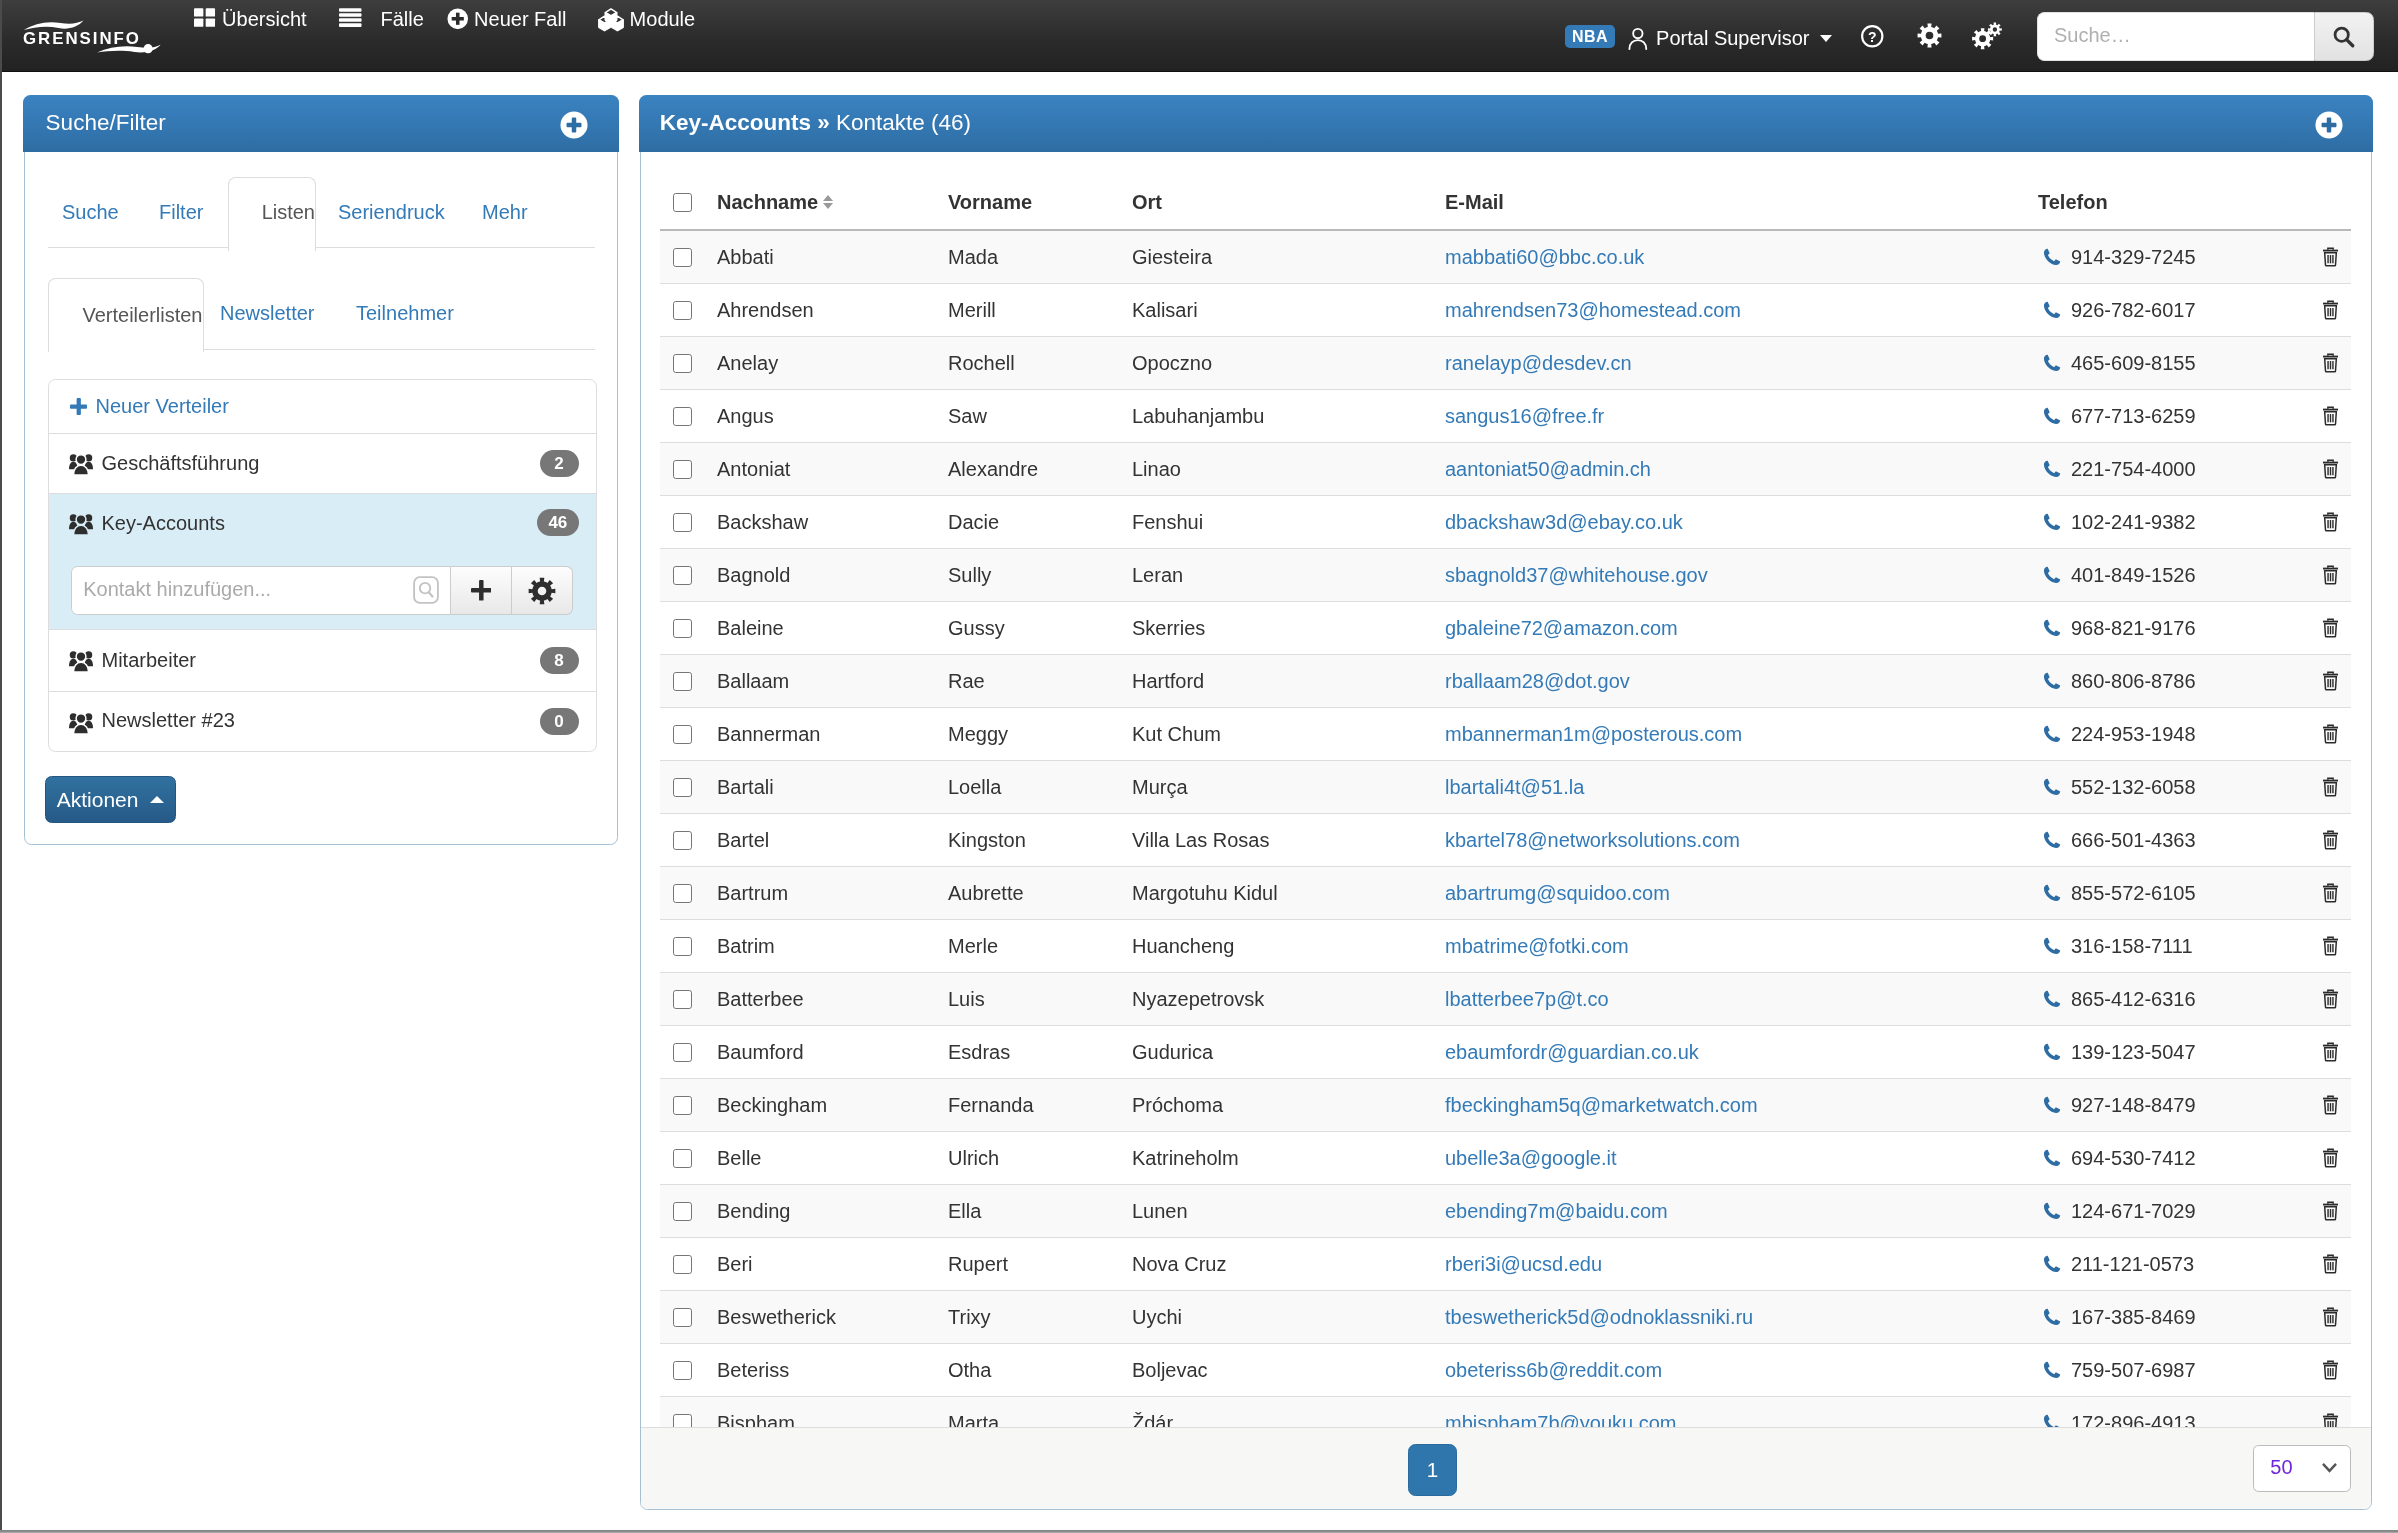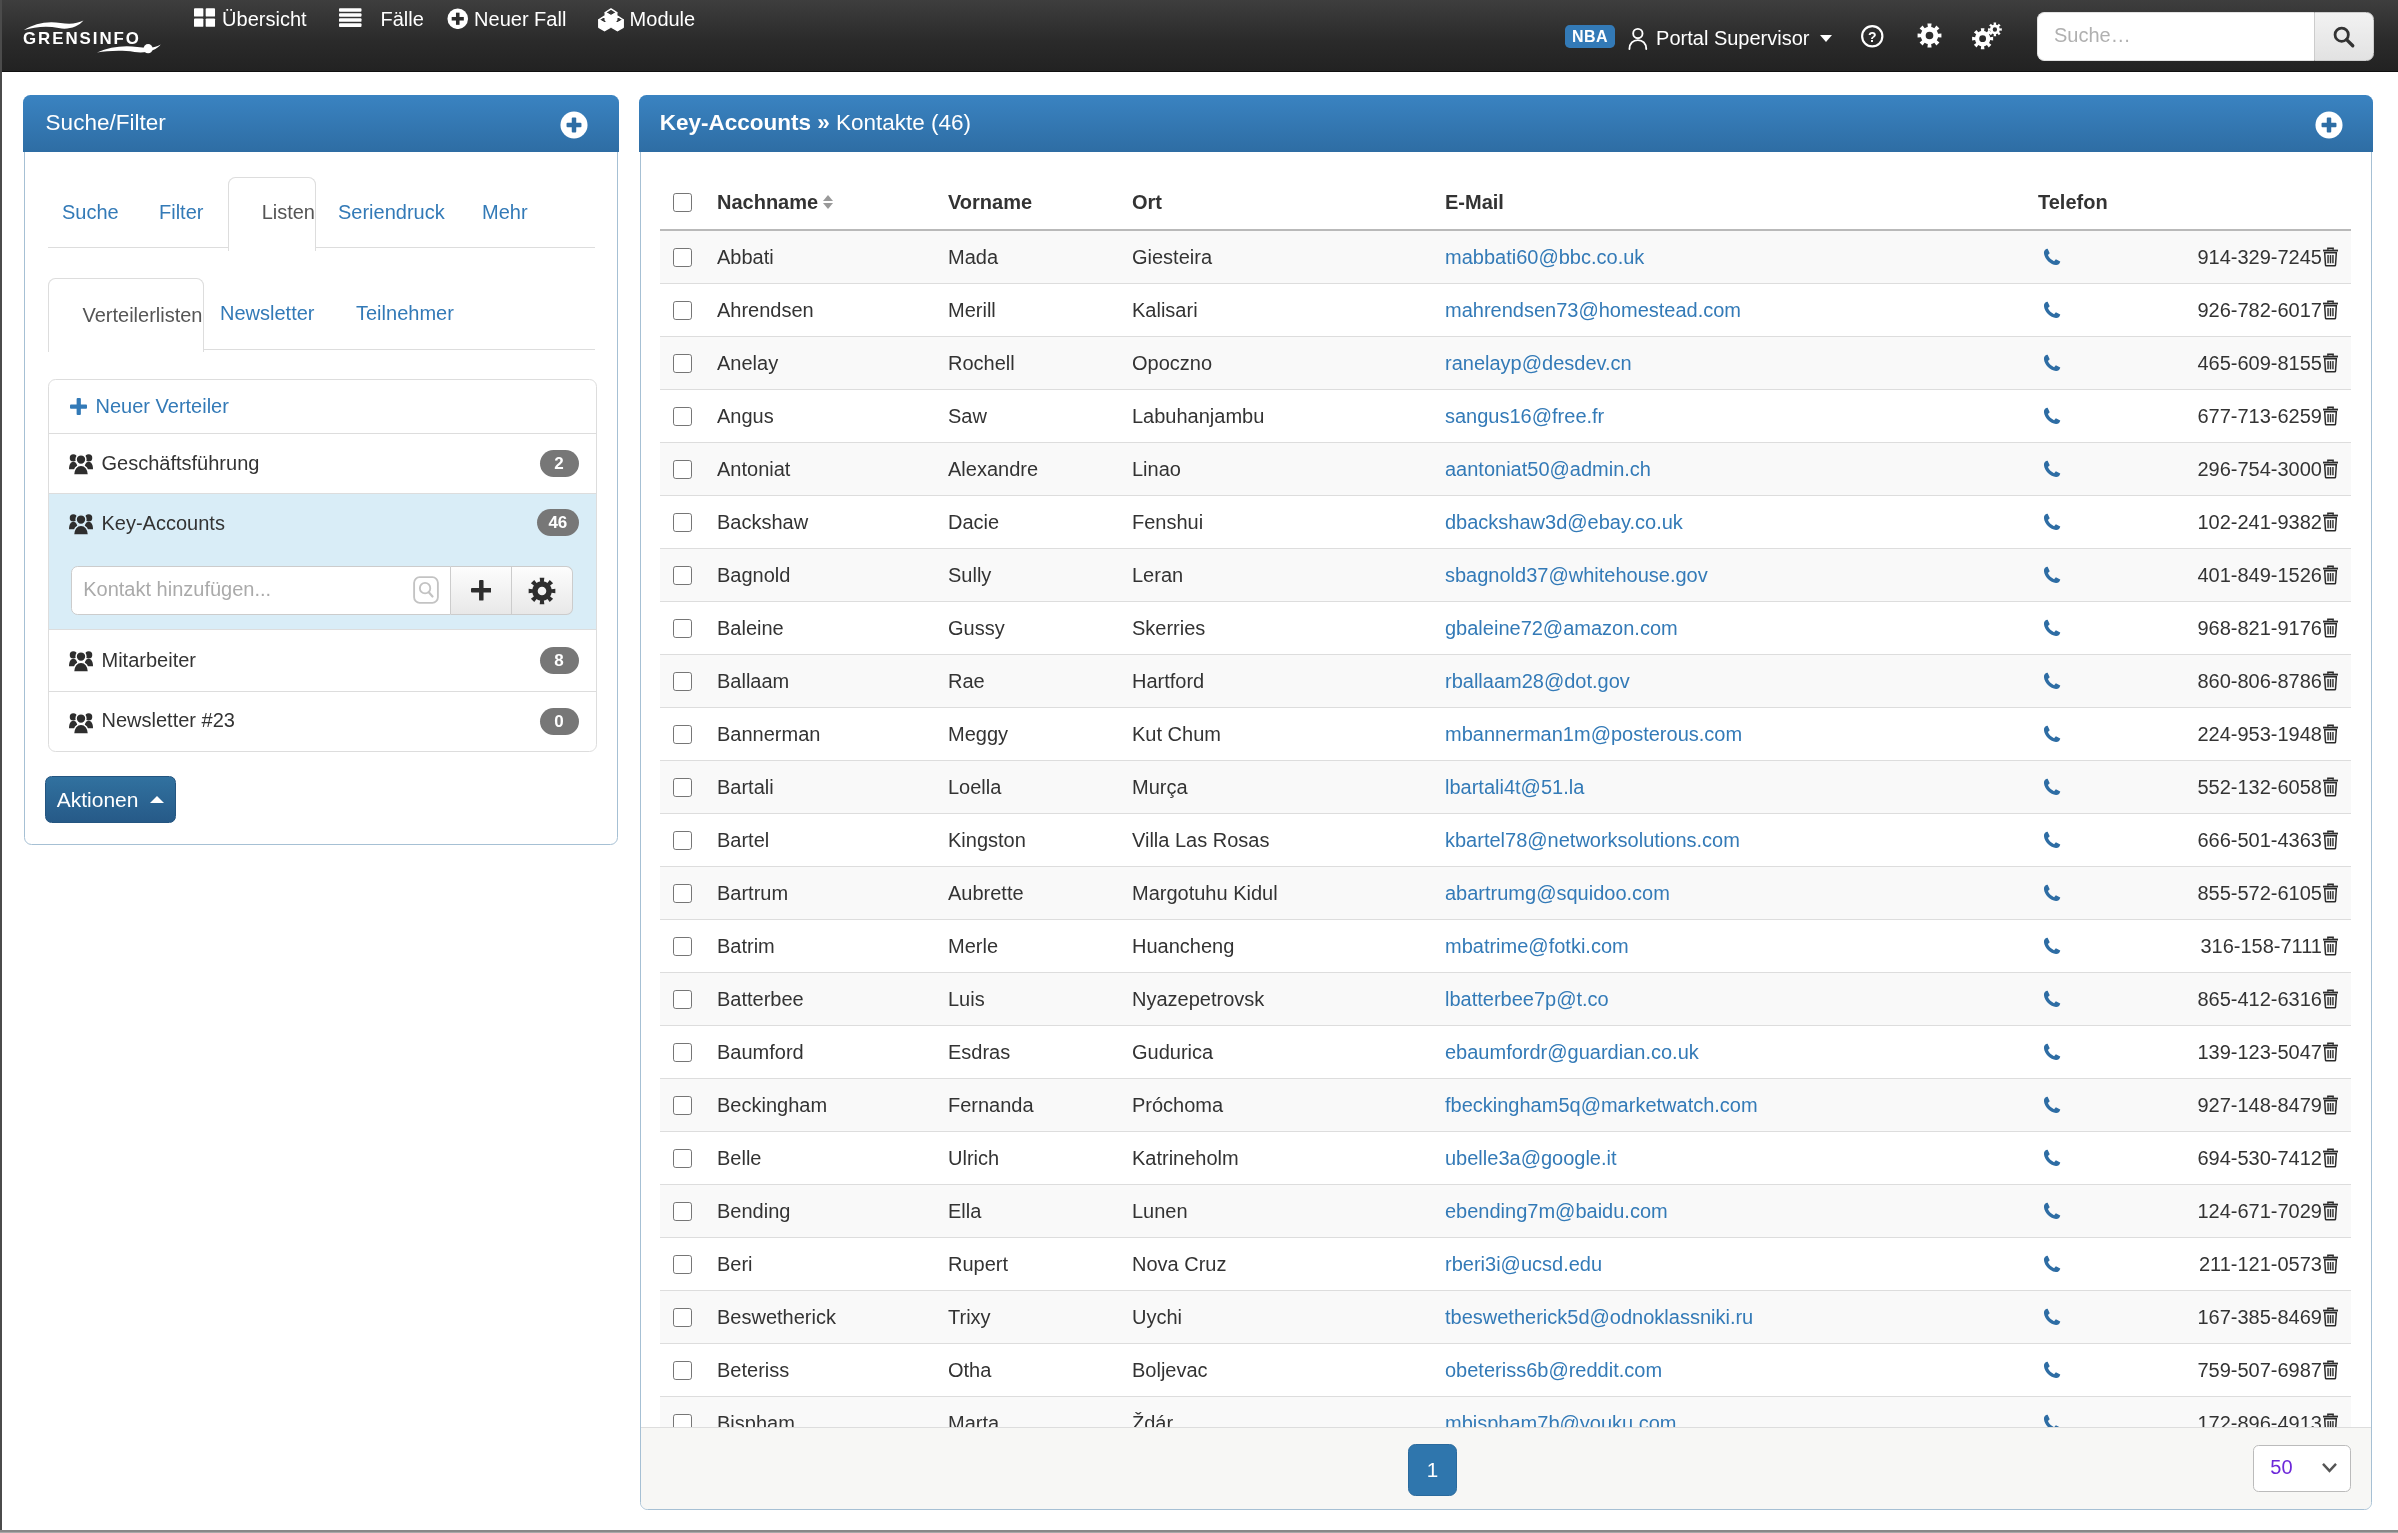--- a/index.html
+++ b/index.html
@@ -61,21 +61,21 @@
 #tbl th { text-align:left; font-weight:bold; vertical-align:bottom; padding:0 0 15px 0; height:77px; border-bottom:2.8px solid #b9b9b9; }
 #tbl td { height:53px; border-bottom:1.9px solid #ddd; padding:0; vertical-align:middle; }
 #tbl tr.odd td { background:#f9f9f9; }
 #tbl a { color:#337ab7; text-decoration:none; }
 .cbx { width:19px; height:19px; border:1.9px solid #767676; border-radius:2.8px; background:#fff; margin-left:13px; display:block; }
 th .cbx { margin-bottom:1.9px; }
 .sorti { display:inline-block; margin-left:4.7px; }
 .sorti span { display:block; width:0; height:0; border-left:5.6px solid transparent; border-right:5.6px solid transparent; }
 .sorti .up { border-bottom:6.6px solid #999; margin-bottom:1.9px; }
 .sorti .dn { border-top:6.6px solid #999; }
-.phtd { display:flex; align-items:center; gap:10.3px;justify-content:space-between; }
+.phtd { display:flex; align-items:center; gap:10.3px; }
 .trash { display:block; margin-left:auto; margin-right:13px; }
 
 
 #rfoot { position:absolute; left:0; right:0; bottom:0; height:82px; z-index:2; background:#f7f7f5; border-top:1.9px solid #ddd; border-radius:0 0 6.6px 6.6px; }
 #pg1 { position:absolute; left:767px; top:16px; width:49px; height:52px; background:#2f76ad; border:1.9px solid #2a6a9d; border-radius:7.5px; color:#fff; font-size:20.6px; text-align:center; line-height:49px; }
 #sel50 { position:absolute; right:19.7px; top:17px; width:98px; height:47px; background:#fff; border:1.9px solid #bbb; border-radius:5.6px; font-size:20px; color:#6d28d9; line-height:43px; padding-left:16px; }
 #sel50 svg { position:absolute; right:12px; top:16px; }
 
 
 #ledge { position:absolute; left:0; top:0; width:1.9px; height:1534px; background:#4b4b4b; z-index:50; }
@@ -426,21 +426,21 @@
           </td>
           <td>Antoniat</td>
           <td>Alexandre</td>
           <td>Linao</td>
           <td><a>aantoniat50@admin.ch</a></td>
           <td>
             <div class="phtd" style="padding-left:4.7px">
               <svg width="18" height="18" viewBox="0 0 19 19">
                 <path fill="#2e6da4" d="M4.2,0.9 C2.3,1.5 0.8,3.2 1.0,5.3 c0.5,6.1 6.6,12.2 12.7,12.7 c2.1,0.2 3.8,-1.3 4.4,-3.2 l0.1,-0.6 -4.6,-2.2 -1.9,1.9 c-2.7,-1.1 -5.4,-3.8 -6.5,-6.5 l1.9,-1.9 -2.2,-4.6 z"></path>
               </svg>
-              <span>296-754-3000</span>
+              <span>221-754-4000</span>
             </div>
           </td>
           <td>
             <svg class="trash" width="17" height="19.7" viewBox="0 0 18 21" fill="none" stroke="#2b2b2b">
               <path d="M6.2,3 V1.4 h5.6 V3" stroke-width="1.6"></path>
               <path d="M1,3.8 h16" stroke-width="2"></path>
               <path d="M2.8,6.2 h12.4 l-0.85,12.9 c0,0.5-0.5,1-1,1 h-8.7 c-0.5,0-1-0.5-1-1 z" stroke-width="1.6"></path>
               <path d="M6.4,8.6 v8.8" stroke-width="1.5"></path>
               <path d="M9,8.6 v8.8" stroke-width="1.5"></path>
               <path d="M11.6,8.6 v8.8" stroke-width="1.5"></path>

